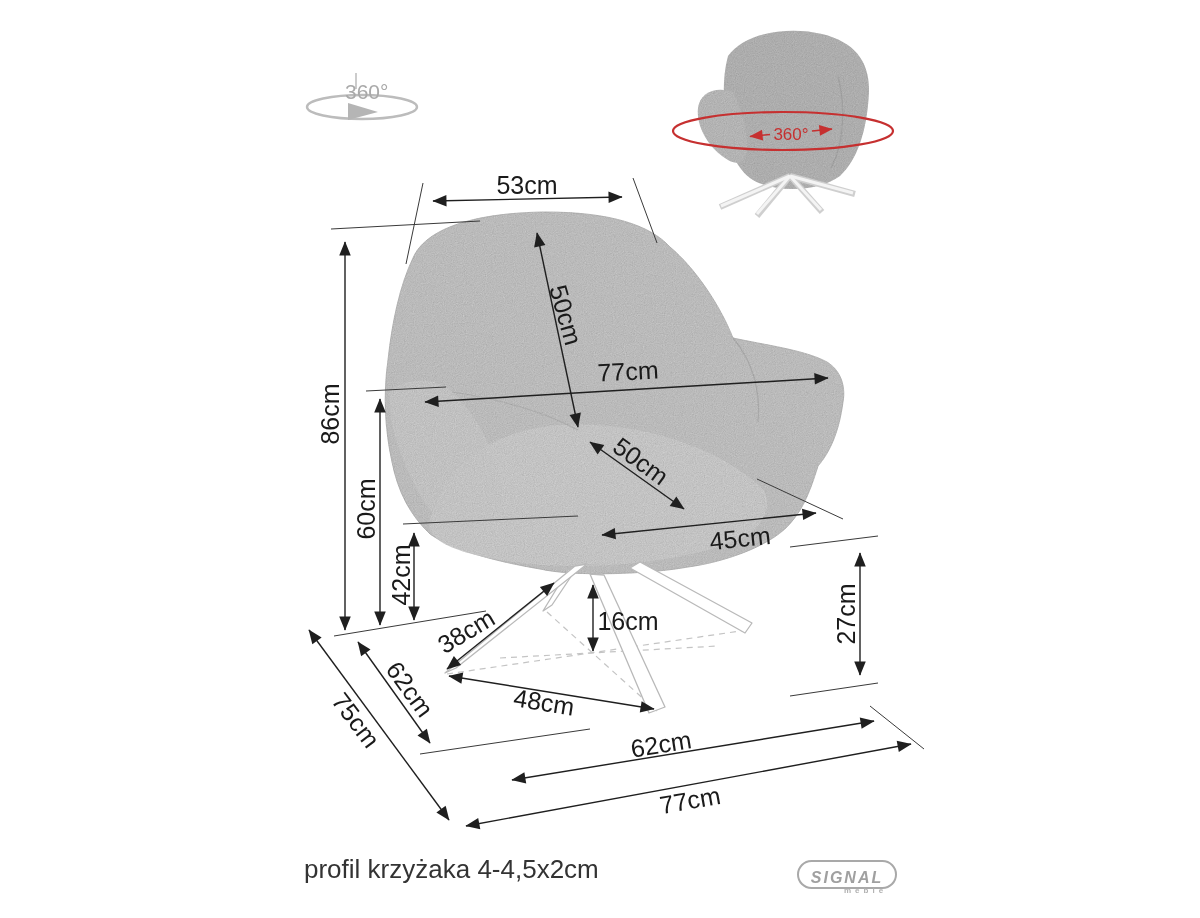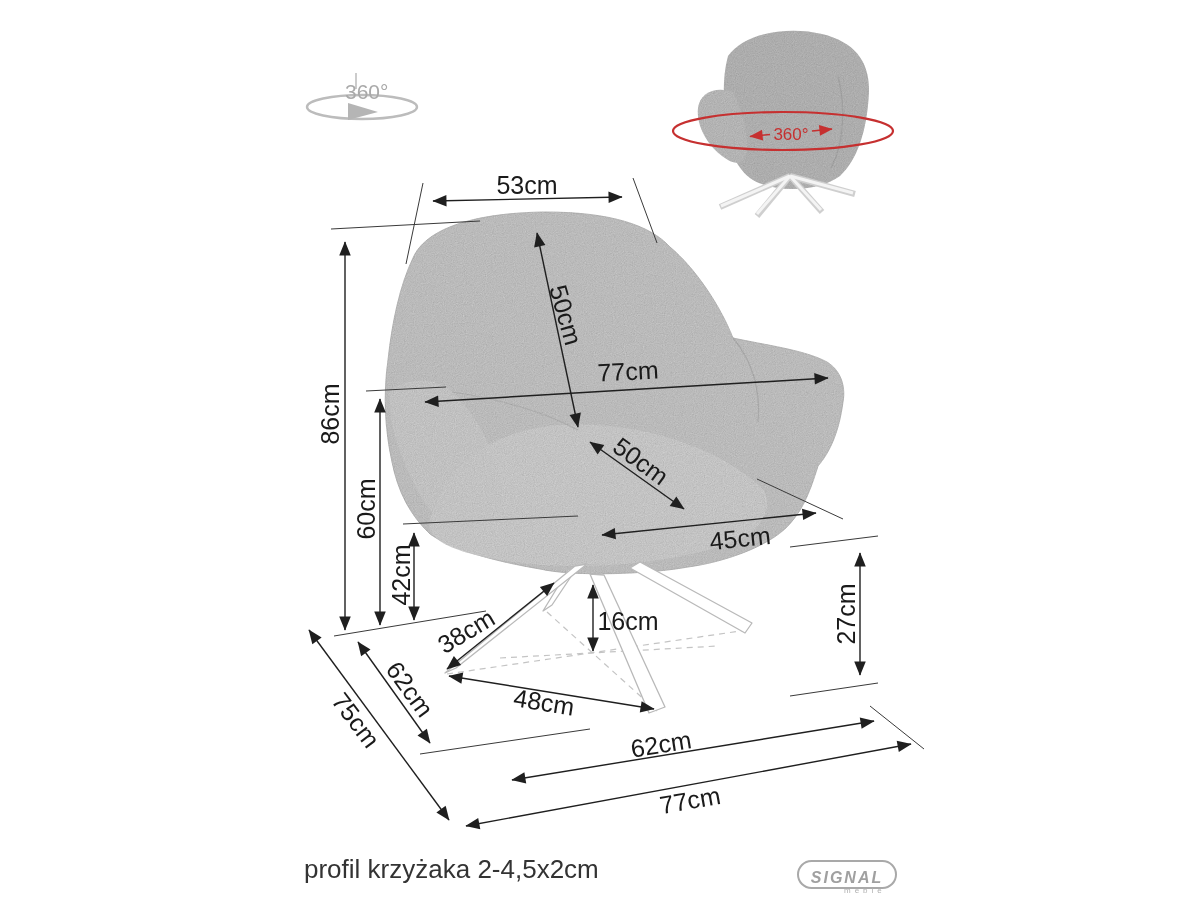--- a/index.html
+++ b/index.html
@@ -18,21 +18,21 @@
   }
   .brand-logo{
     position:absolute;left:797px;top:860px;width:96px;height:25px;
     border:2px solid #a9a9a9;border-radius:15px;
     display:flex;align-items:flex-end;justify-content:center;
     color:#a0a0a0;font-weight:bold;font-style:italic;
     font-size:16px;letter-spacing:2px;
   }
   .brand-sub{
     position:absolute;left:844px;top:886px;
-    font-size:8px;letter-spacing:4px;color:#b0b0b0;font-weight:normal;
+    font-size:8px;letter-spacing:4px;color:#b0b0b0;font-weight:bold;
   }
   .dim-label{
     font-size:25px;fill:#1a1a1a;text-anchor:middle;
     font-family:"Liberation Sans",sans-serif;
   }
   .dim-line{stroke:#1f1f1f;stroke-width:1.4;fill:none;}
   .ext-line{stroke:#3a3a3a;stroke-width:1;fill:none;}
   .dash-line{stroke:#c4c4c4;stroke-width:1.2;fill:none;stroke-dasharray:6 5;}
   .leg{fill:#ffffff;stroke:#b9b9b9;stroke-width:1.3;stroke-linejoin:round;}
 </style>
@@ -211,20 +211,20 @@
       </g>
       <g>
         <ellipse cx="783" cy="131" rx="110" ry="19" fill="none" stroke="#c63030" stroke-width="2.2"></ellipse>
         <line x1="770" y1="134.5" x2="750" y2="136.5" stroke="#c63030" stroke-width="1.6" marker-end="url(#ar)"></line>
         <line x1="812" y1="131" x2="832" y2="129" stroke="#c63030" stroke-width="1.6" marker-end="url(#ar)"></line>
         <text x="791" y="140" font-size="17" fill="#c63030" text-anchor="middle" font-family="Liberation Sans, sans-serif">360°</text>
       </g>
     </g>
   </svg>
 
-  <div class="footer-note">profil krzyżaka 2-4,5x2cm</div>
+  <div class="footer-note">profil krzyżaka 4-4,5x2cm</div>
 
   <div class="brand-logo">
     <span>SIGNAL</span>
   </div>
   <div class="brand-sub">meble</div>
 
 </div>
 
 </body></html>

